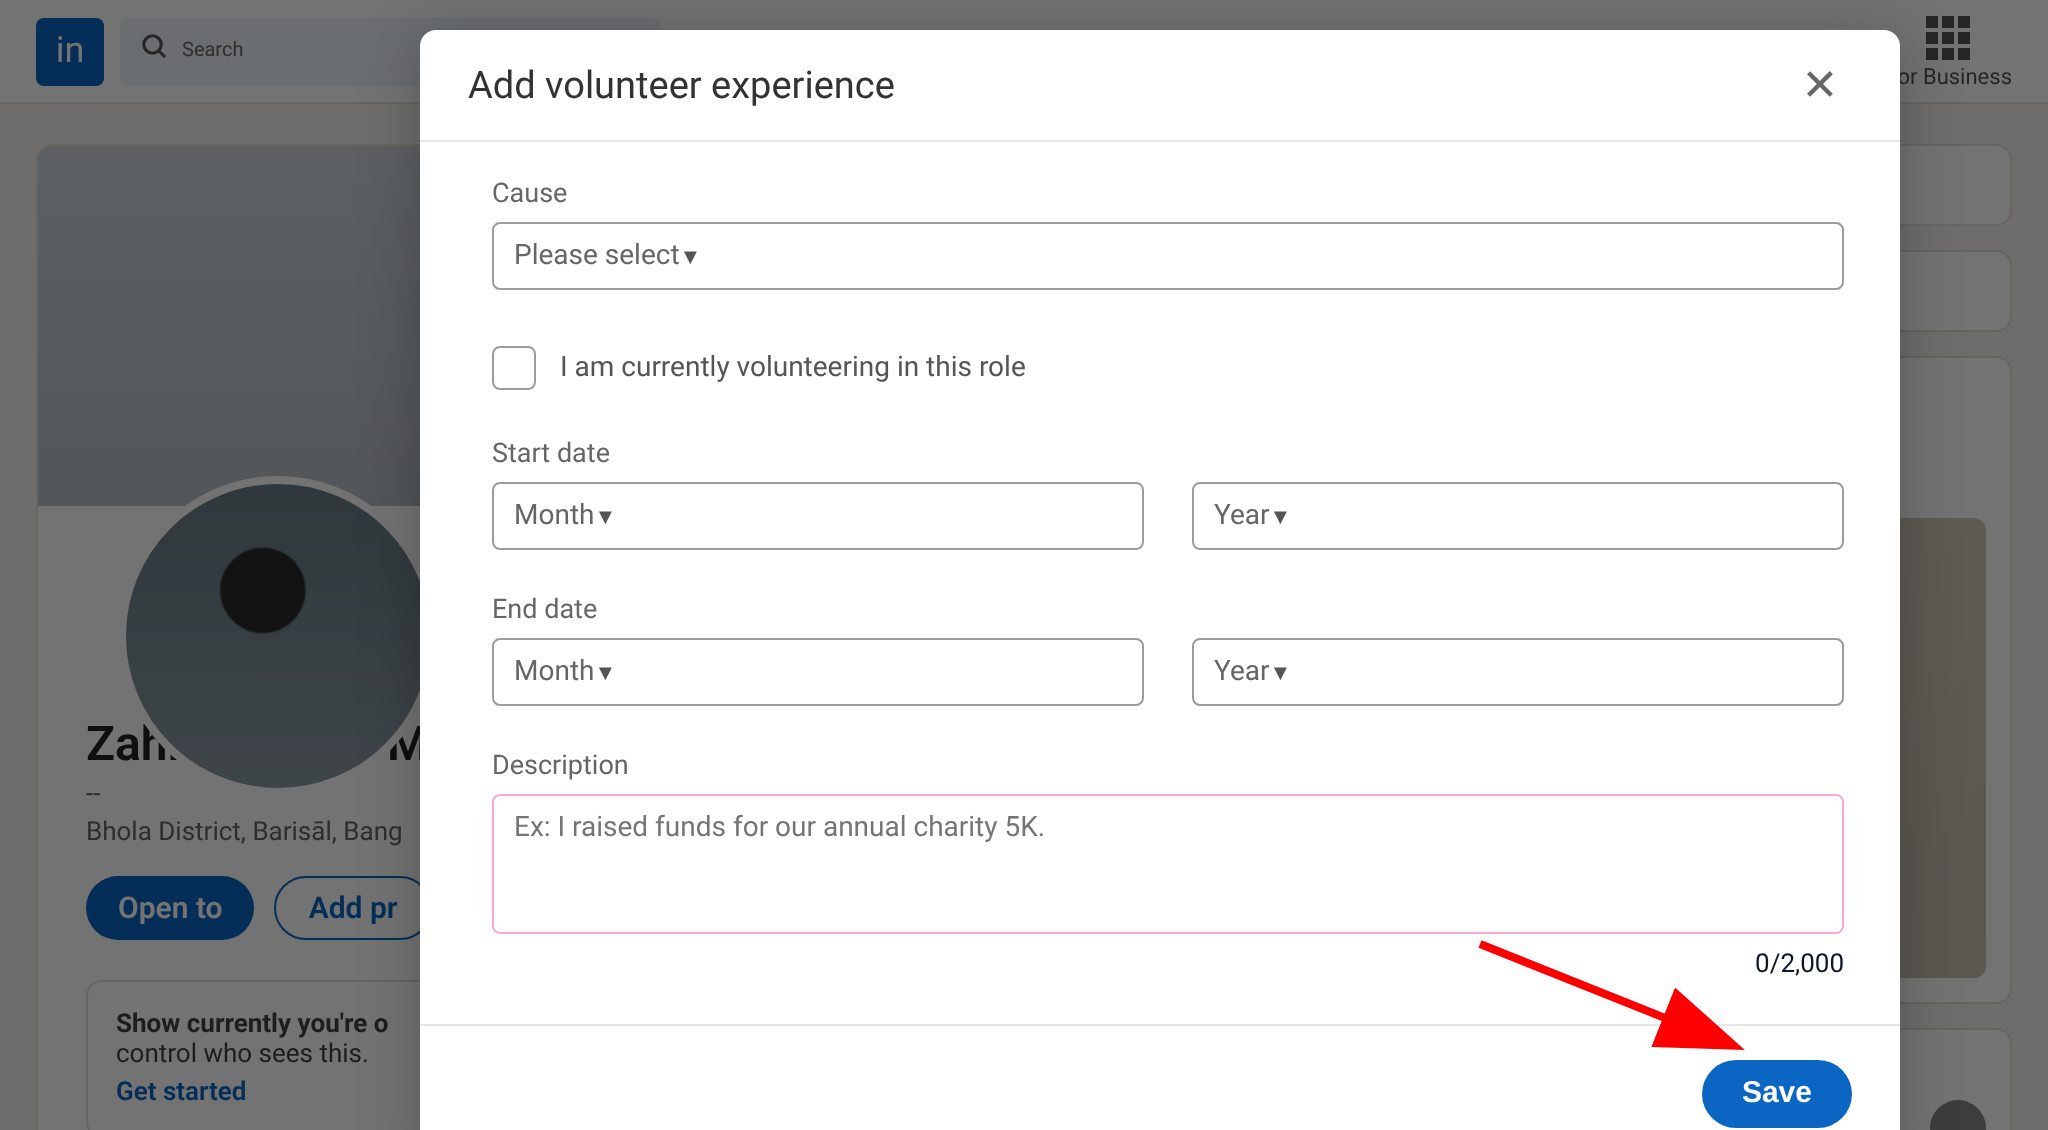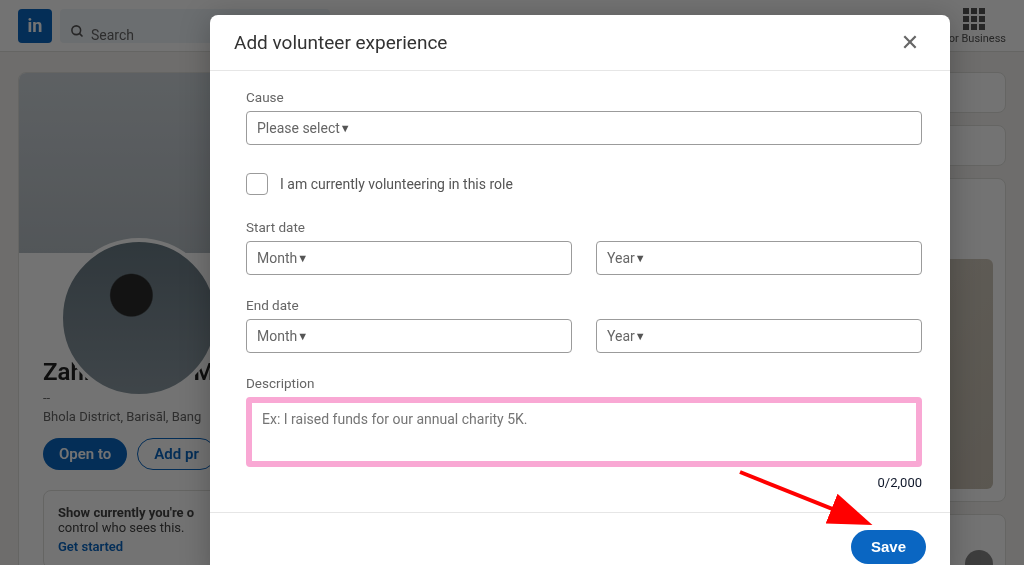--- a/index.html
+++ b/index.html
@@ -1,20 +1,20 @@
 <!DOCTYPE html>
 <html><head>
 <meta charset="utf-8">
 <style>
   * { box-sizing: border-box; margin: 0; padding: 0; }
   html, body { width: 1024px; height: 565px; overflow: hidden; font-family: -apple-system, BlinkMacSystemFont, "Segoe UI", Roboto, Arial, sans-serif; background: #f3f2ef; }
   
   .bg-header { position: absolute; top:0; left:0; right:0; height:52px; background:#fff; border-bottom:1px solid #e0dfdc; display:flex; align-items:center; padding:0 18px; }
-  .logo { width:34px; height:34px; background:#0a66c2; color:#fff; border-radius:4px; display:flex; align-items:center; justify-content:center; font-weight:700; font-size:18px; }
-  .search-wrap { margin-left:8px; background:#eef3f8; height:34px; width:270px; border-radius:4px; display:flex; align-items:flex-end; padding:0 10px; color:#666; font-size:14px;}
+  .logo { width:34px; height:34px; background:#0a66c2; color:#fff; border-radius:4px; display:flex; align-items:center; justify-content:center; font-weight:400; font-size:18px; }
+  .search-wrap { margin-left:8px; background:#eef3f8; height:34px; width:270px; border-radius:4px; display:flex; align-items:center; padding:0 10px; color:#666; font-size:10px;}
   .search-icon { margin-right:6px; font-size:15px; color:#555;}
   .nav-right { position:absolute; right:18px; top:8px; display:flex; flex-direction:column; align-items:center; font-size:11px; color:#555;}
   .grid-icon { display:grid; grid-template-columns:repeat(3,6px); grid-template-rows:repeat(3,6px); gap:2px; }
   .grid-icon span { background:#555; width:6px; height:6px; }
   
   .bg-profile { position:absolute; top:72px; left:18px; width:720px; background:#fff; border:1px solid #e0dfdc; border-radius:8px; overflow:hidden; }
   .cover { height:180px; background:linear-gradient(#cfd6db,#b7bfc5); }
   .avatar { position:absolute; top:165px; left:40px; width:160px; height:160px; border-radius:50%; border:4px solid #fff; background:radial-gradient(circle at 45% 35%, #2b2b2b 0 16%, transparent 17%), linear-gradient(#6b7c86,#8c9aa3); background-size:cover; }
   .profile-body { padding:105px 24px 24px 24px; }
   .name { font-size:24px; font-weight:600; color:#222; }
@@ -38,21 +38,21 @@
   .modal-body { flex:1; overflow-y:auto; padding:18px 28px 4px 36px; position:relative;}
   .label { font-size:13.5px; color:#666; margin-bottom:6px; display:block;}
   .select { width:100%; height:34px; border:1px solid #9b9b9b; border-radius:4px; background:#fff; padding:0 10px; font-size:14px; color:#666; display:flex; align-items:center; justify-content:flex-start;}
   .select .caret { color:#555; font-size:11px;}
   .row-gap { height:22px; }
   .cbrow { display:flex; align-items:center; gap:12px; margin:6px 0 2px 0;}
   .checkbox { width:22px; height:22px; border:1.5px solid #9b9b9b; border-radius:4px; }
   .cblabel { font-size:14px; color:#555;}
   .two-col { display:flex; gap:24px;}
   .two-col .select { flex:1;}
-  .textarea { width:100%; height:70px; border:6px solid #f9a8d4; border-radius:4px; padding:8px 10px; font-size:14px; color:#ec4899; resize:none; font-family:inherit;}
+  .textarea { width:100%; height:70px; border:1px solid #f9a8d4; border-radius:4px; padding:8px 10px; font-size:14px; color:#ec4899; resize:none; font-family:inherit;}
   .count { text-align:right; font-size:13px; color:#0f172a; margin-top:4px;}
   .modal-footer { height:68px; border-top:1px solid #e6e6e6; display:flex; align-items:center; justify-content:flex-end; padding:0 24px;}
   .save-btn { background:#0a66c2; color:#fff; border:none; border-radius:18px; height:34px; padding:0 20px; font-size:15px; font-weight:600; cursor:pointer;}
   
   .arrow { position:absolute; bottom:18px; left:735px; width:160px; height:80px; pointer-events:none;}
 </style>
 </head>
 <body>
 
 <div class="bg-header">

